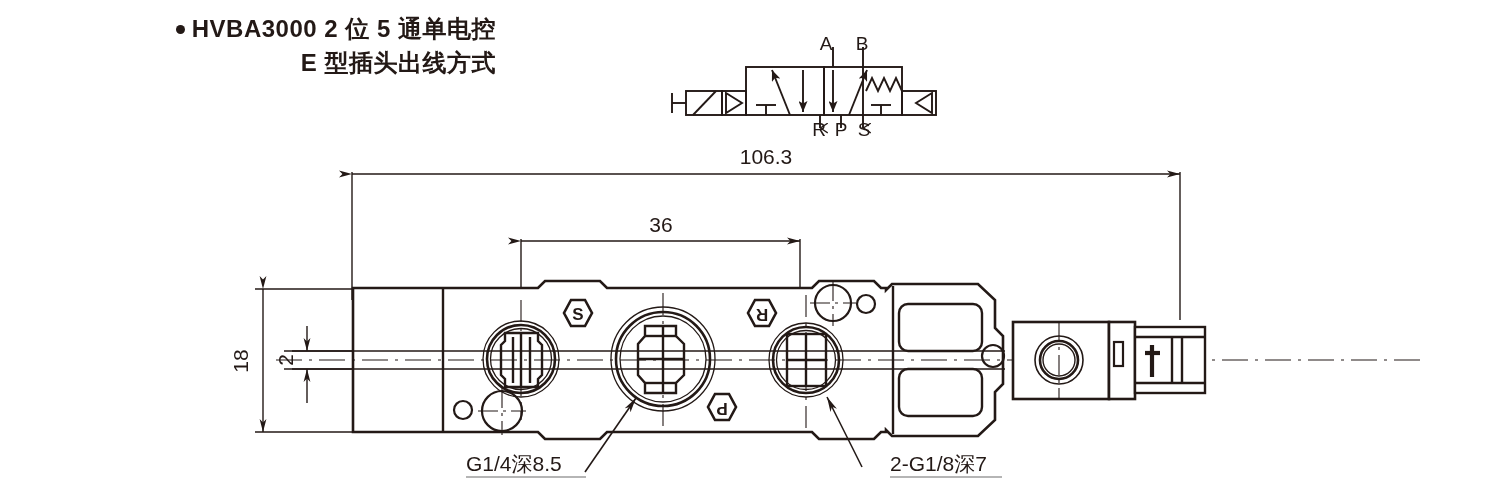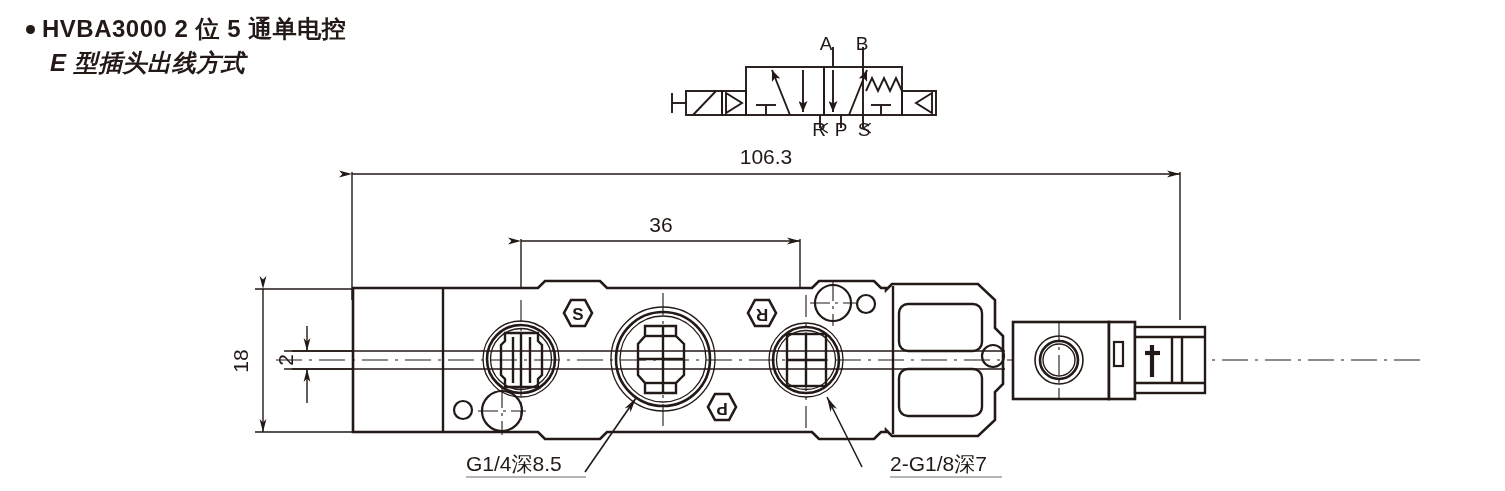--- a/index.html
+++ b/index.html
@@ -12,38 +12,39 @@
     height: 491px;
     position: relative;
     font-family: "Liberation Sans", sans-serif;
     overflow: hidden;
   }
   #sheet {
     position: absolute;
     left: 0; top: 0;
     width: 1505px;
     height: 491px;
+    text-align: right;
   }
   .title-block {
     position: absolute;
     left: 26px;
     top: 12px;
     width: 470px;
   }
   .title-line {
     display: block;
     font-size: 24px;
     font-weight: bold;
     color: #231916;
     letter-spacing: 0.5px;
     line-height: 34px;
     white-space: nowrap;
   }
   .title-line.l1 { text-indent: 0; }
-  .title-line.l2 { padding-left: 24px; font-style: italic; }
+  .title-line.l2 { padding-left: 24px; }
   .bullet {
     display: inline-block;
     width: 9px;
     height: 9px;
     border-radius: 50%;
     background: #231916;
     margin-right: 7px;
     vertical-align: 3px;
   }
   svg { display: block; }

